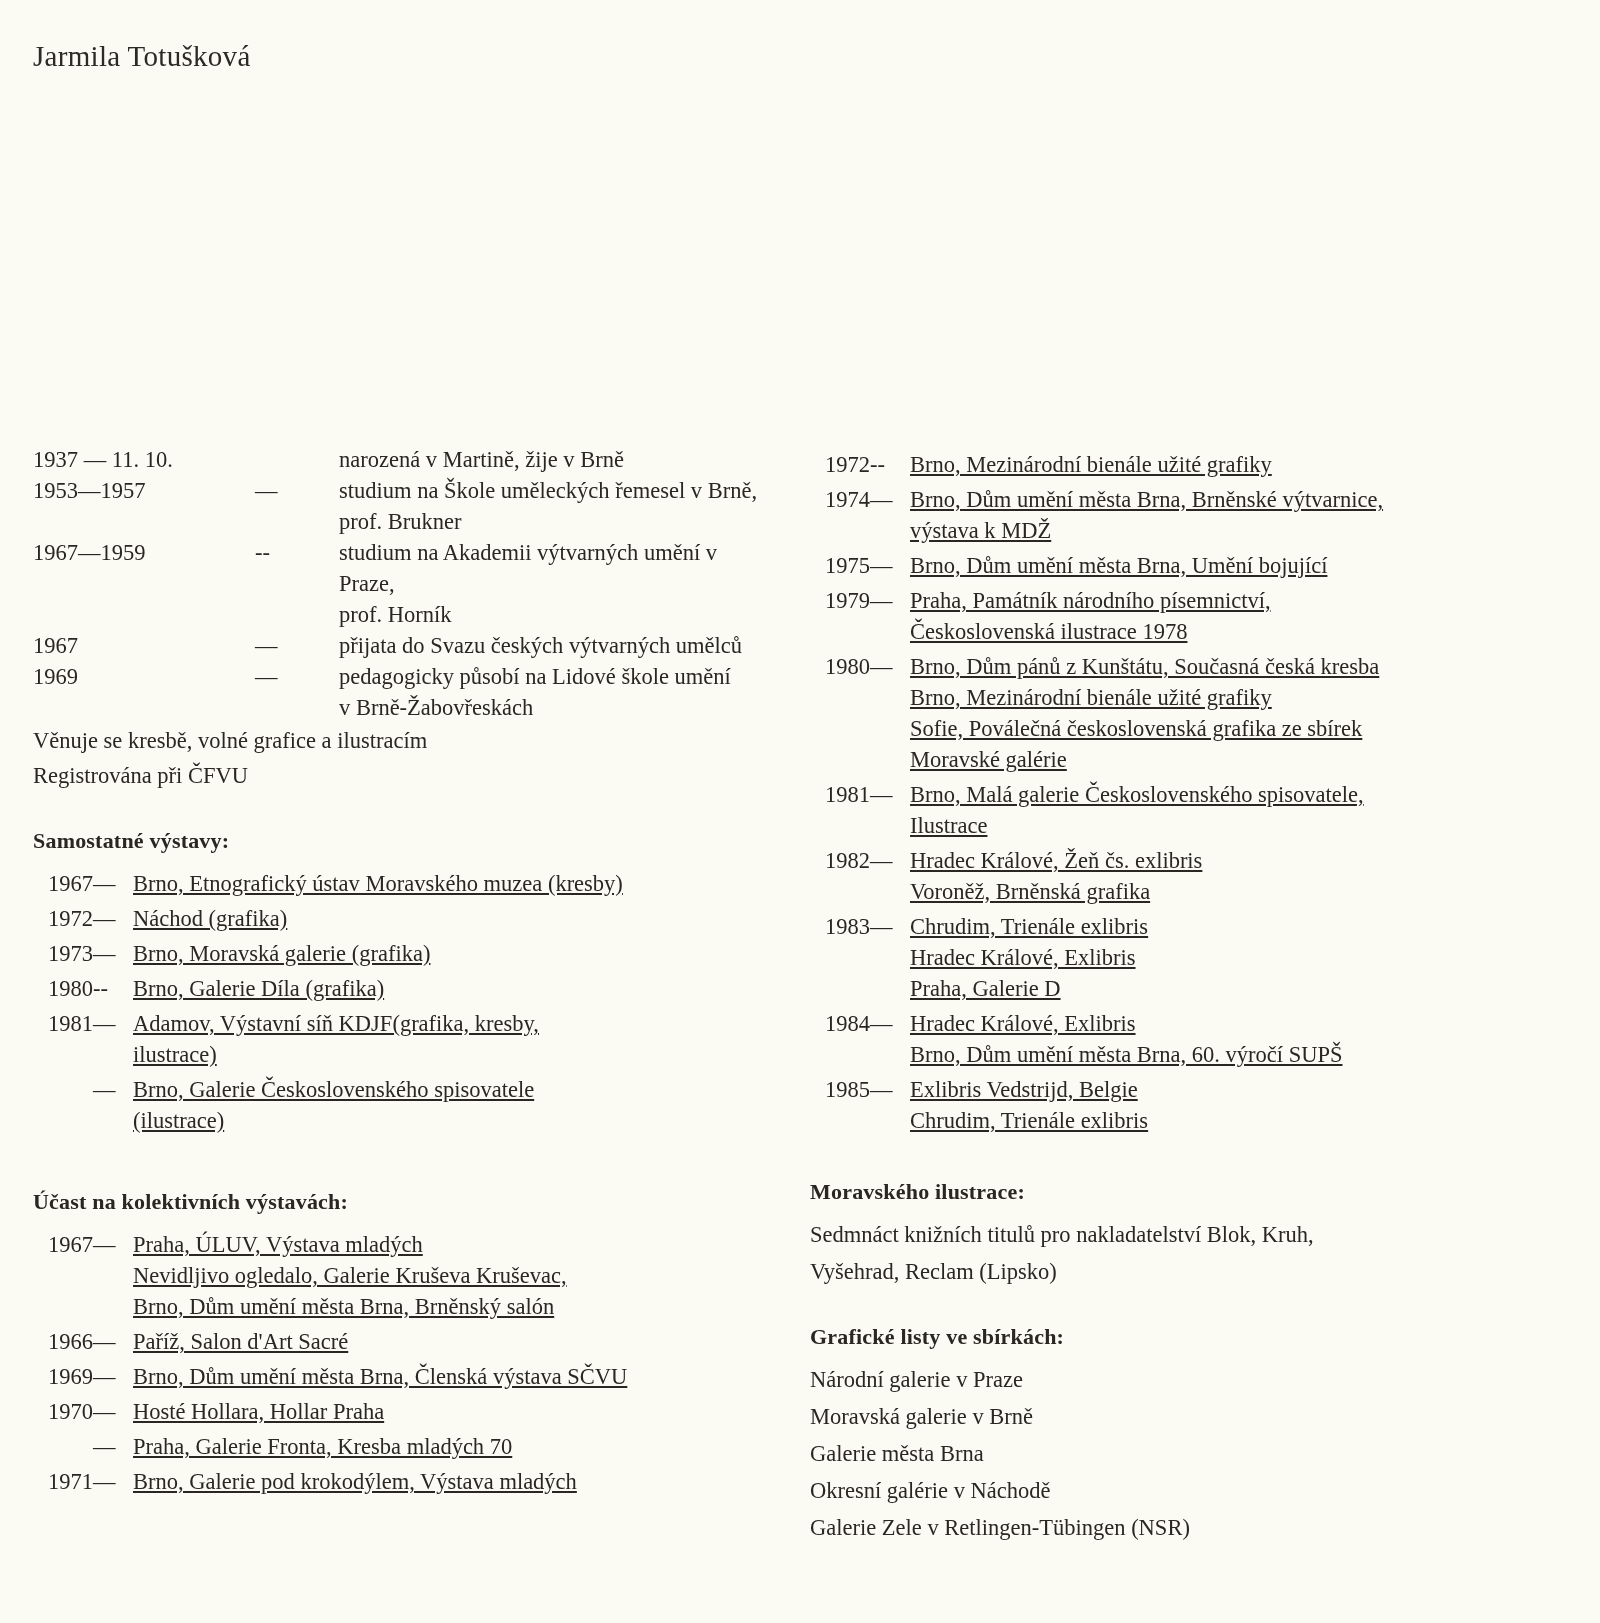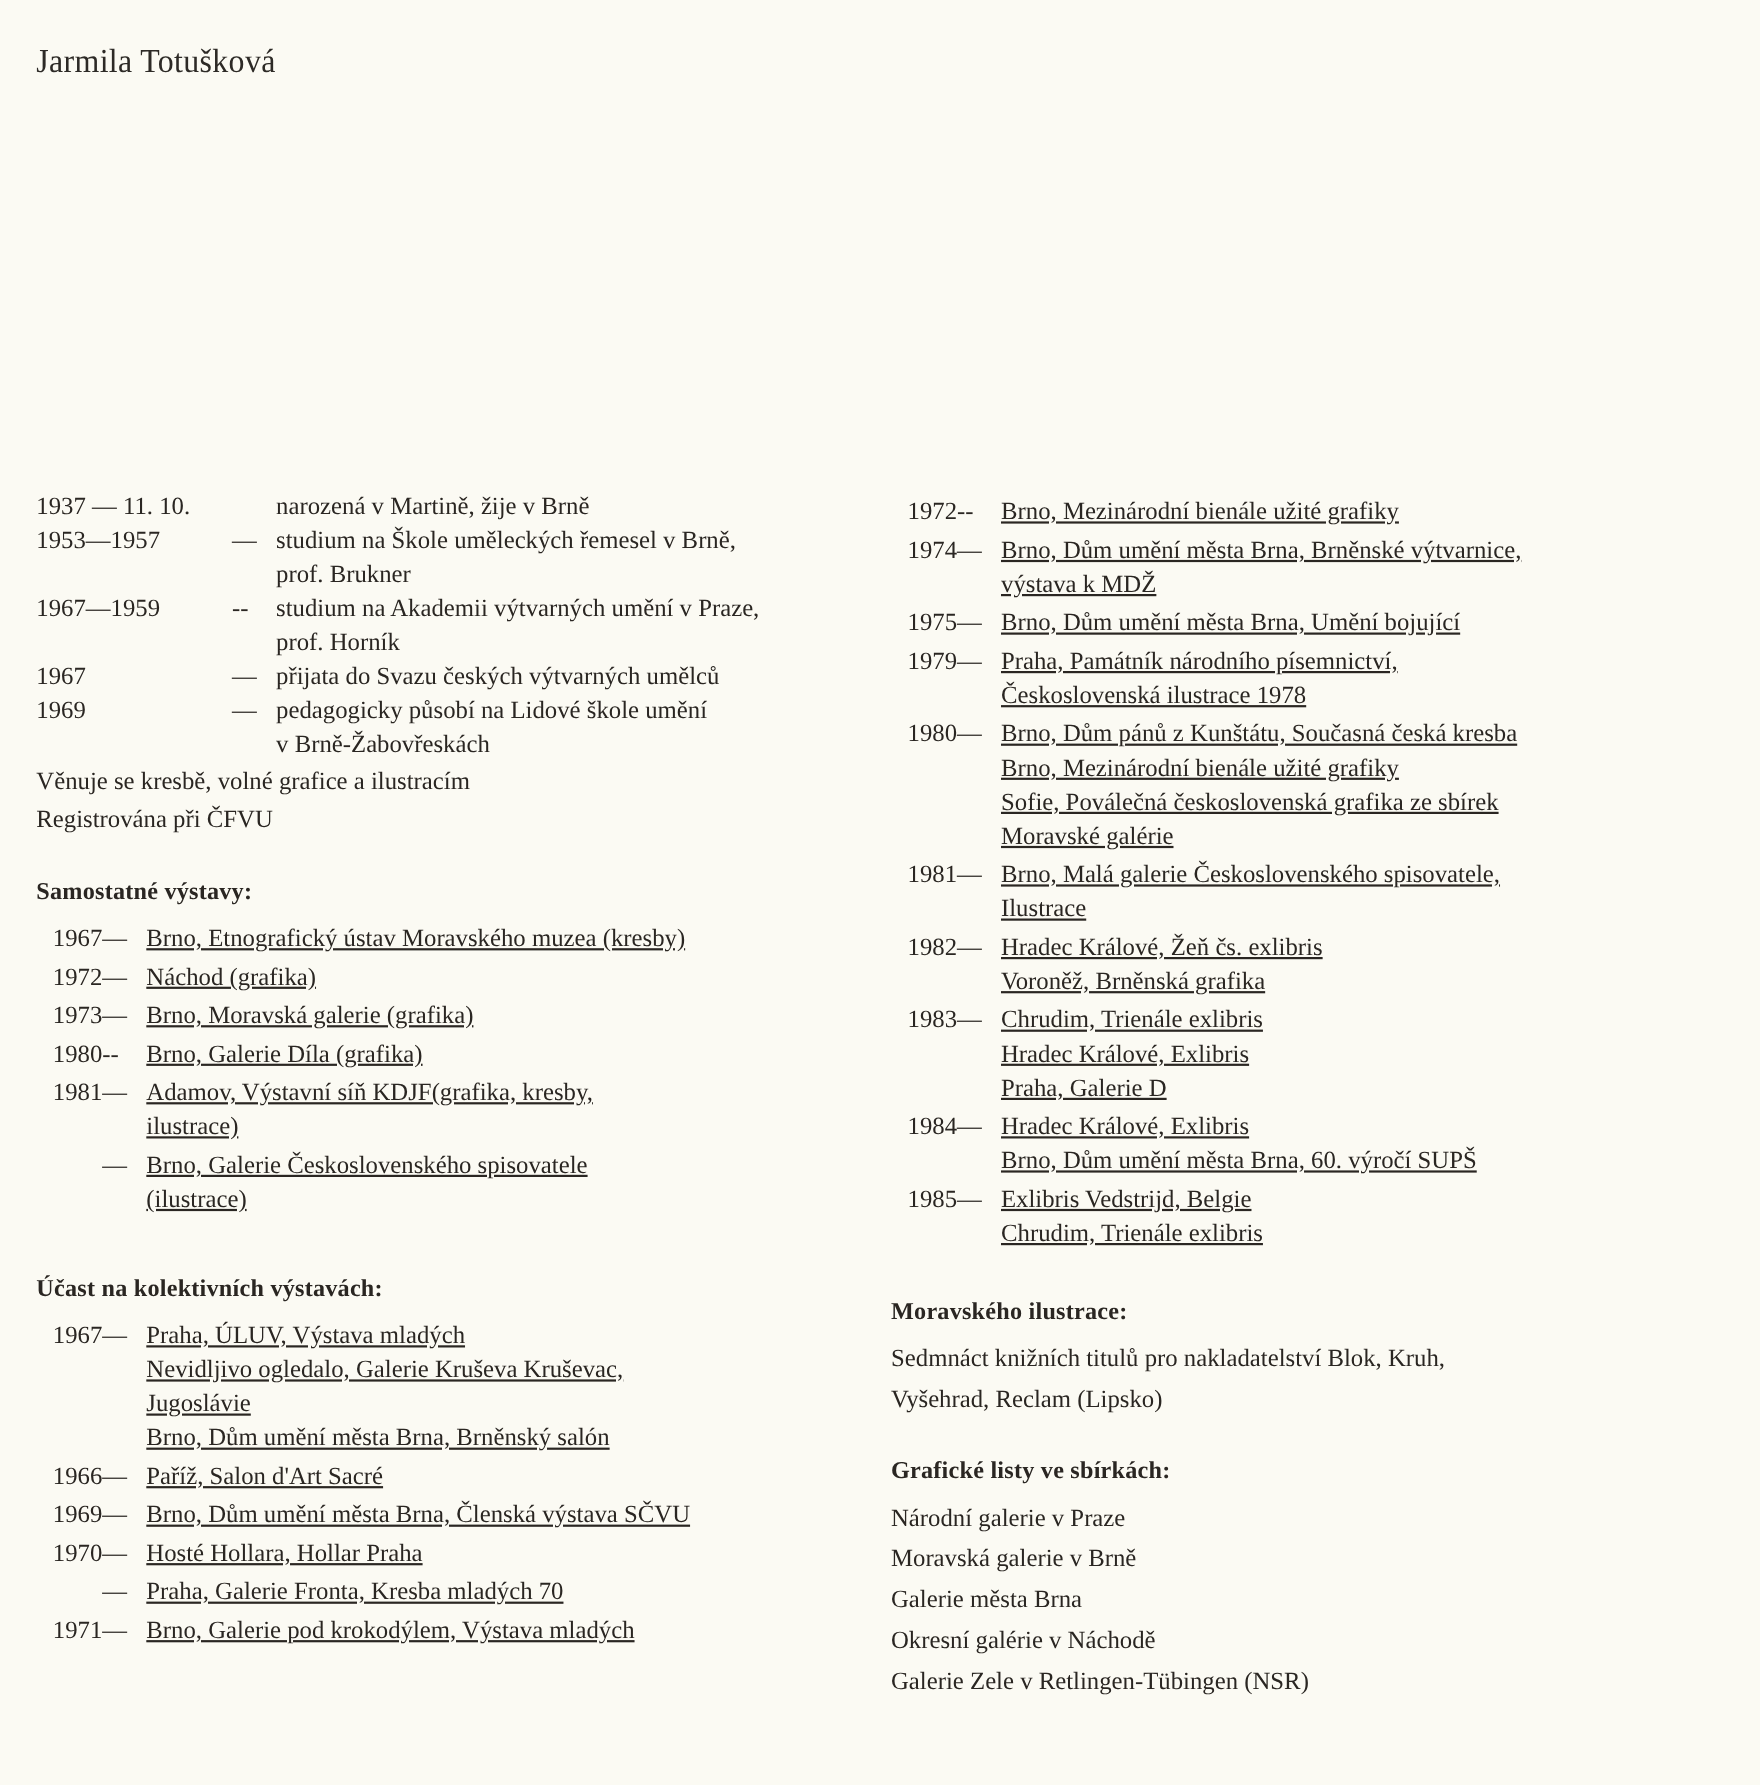--- a/index.html
+++ b/index.html
@@ -13,21 +13,21 @@
     }
     .title {
       position: absolute; left: 33px; top: 40px;
       font-size: 29px; letter-spacing: 0.3px; color: #2d2a26;
       transform: scaleY(1.05);
     }
     .col { position: absolute; top: 444px; font-size: 22.5px; line-height: 31px; }
     .col-left { left: 33px; width: 740px; }
     .col-right { left: 810px; width: 760px; top: 449px; }
 
-    .bio-row { display: flex; }
+    .bio-row { display: flex; gap: 44px; }
     .bio-date { width: 178px; flex: none; white-space: nowrap; }
     .bio-dash { width: 40px; flex: none; }
     .bio-text { flex: 1; }
     .bio-row.tight .bio-date { width: 196px; }
     .bio-row.tight .bio-dash { width: 22px; }
 
     .line { margin: 2px 0 4px; }
     .entry { display: flex; margin-bottom: 4px; }
     .e-year { width: 60px; flex: none; text-align: right; }
     .e-dash { width: 40px; flex: none; text-align: left; }
@@ -138,21 +138,20 @@
   </div>
 
   <div class="heading" style="margin-top:50px">Účast na kolektivních výstavách:</div>
   <div>
     <div class="entry">
       <span class="e-year">1967</span>
       <span class="e-dash">—</span>
       <span class="e-body">
         <span class="e-line">Praha, ÚLUV, Výstava mladých</span>
         <span class="e-line">Nevidljivo ogledalo, Galerie Kruševa Kruševac,</span>
-        <span class="e-line">Jugoslávie</span>
         <span class="e-line">Brno, Dům umění města Brna, Brněnský salón</span>
       </span>
     </div>
     <div class="entry">
       <span class="e-year">1966</span>
       <span class="e-dash">—</span>
       <span class="e-body">
           <span class="e-line">Paříž, Salon d'Art Sacré</span>
         </span>
     </div>

